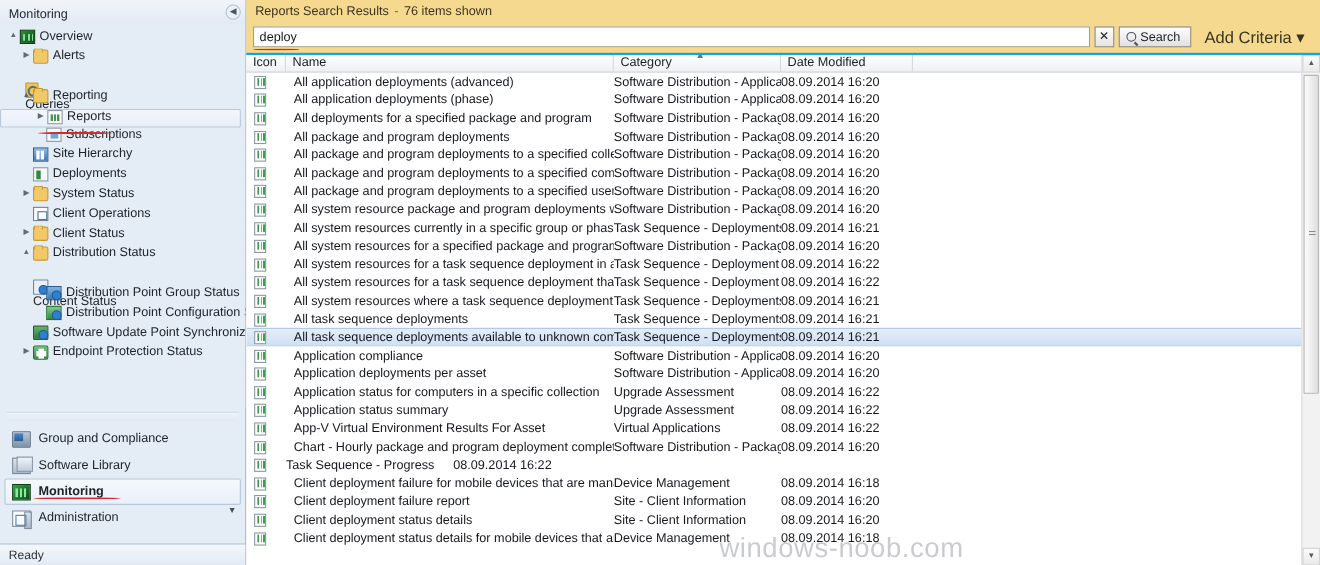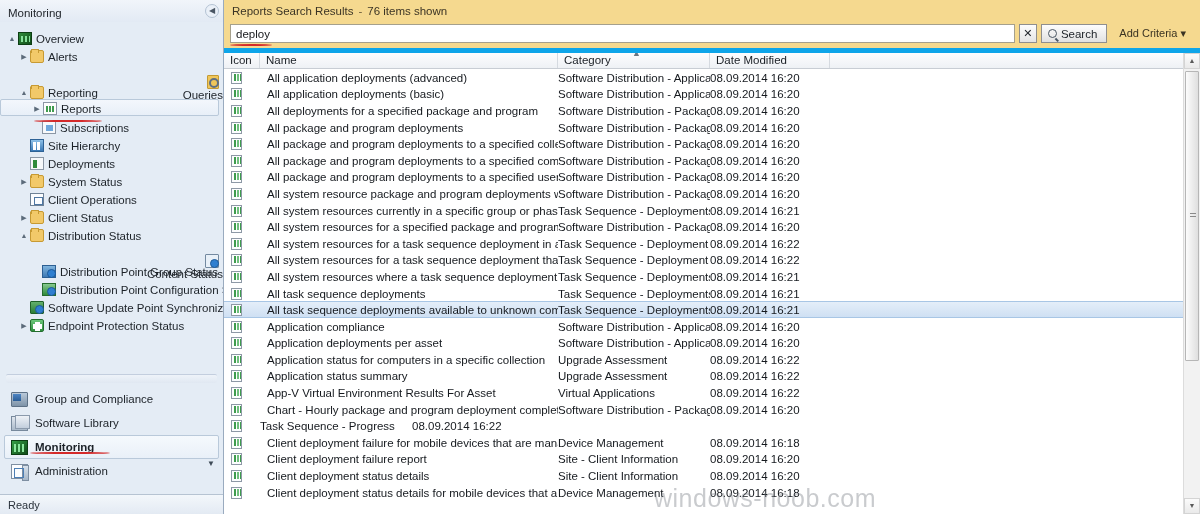--- a/index.html
+++ b/index.html
@@ -55,21 +55,21 @@
   .tree {
     flex: 0 0 auto;
     height: 348px;
     overflow: hidden;
     padding-top: 5px;
     background: #e4ecf5;
   }
   .tnode {
     height: 18px;
     display: flex;
-    align-items: flex-end;
+    align-items: flex-start;
     padding-left: 4px;
     white-space: nowrap;
     cursor: pointer;
     position: relative;
   }
   .tnode.selected {
     background: linear-gradient(#f3f7fc, #e8eff8);
     border: 1px solid #b9c9da;
     border-radius: 2px;
     margin-right: 4px;
@@ -204,21 +204,21 @@
     flex: 1 1 auto;
     height: 514px;
     display: flex;
     flex-direction: column;
     background: #ffffff;
     position: relative;
     min-width: 0;
   }
   .search-zone {
     background: #f5d98f;
-    border-bottom: 5px solid #0ea5e9;
+    border-bottom: 2px solid #0ea5e9;
     padding: 0;
     flex: 0 0 auto;
   }
   .results-title {
     height: 22px;
     display: flex;
     align-items: center;
     padding-left: 8px;
     font-size: 11.5px;
     color: #3b3424;
@@ -279,21 +279,21 @@
     content: "";
     position: absolute;
     right: -3px; bottom: -3px;
     width: 4px; height: 1.5px;
     background: #4a5663;
     transform: rotate(45deg);
   }
   .add-criteria {
     flex: 0 0 auto;
     padding: 0 8px;
-    font-size: 11px;
+    font-size: 15px;
     color: #3d3venue;
     color: #3d3career;
     color: #3a3322;
     cursor: pointer;
     white-space: nowrap;
   }
 
   
   .grid-wrap {
     flex: 1 1 auto;
@@ -604,21 +604,21 @@
                 <span class="rpticon"></span>
               </span>
               <span class="c-name">All application deployments (advanced)</span>
               <span class="c-cat">Software Distribution - Applicatio...</span>
               <span class="c-date">08.09.2014 16:20</span>
             </div>
             <div class="row">
               <span class="c-icon">
                 <span class="rpticon"></span>
               </span>
-              <span class="c-name">All application deployments (basic)</span>
+              <span class="c-name">All application deployments (phase)</span>
               <span class="c-cat">Software Distribution - Applicatio...</span>
               <span class="c-date">08.09.2014 16:20</span>
             </div>
             <div class="row">
               <span class="c-icon">
                 <span class="rpticon"></span>
               </span>
               <span class="c-name">All deployments for a specified package and program</span>
               <span class="c-cat">Software Distribution - Package a...</span>
               <span class="c-date">08.09.2014 16:20</span>

